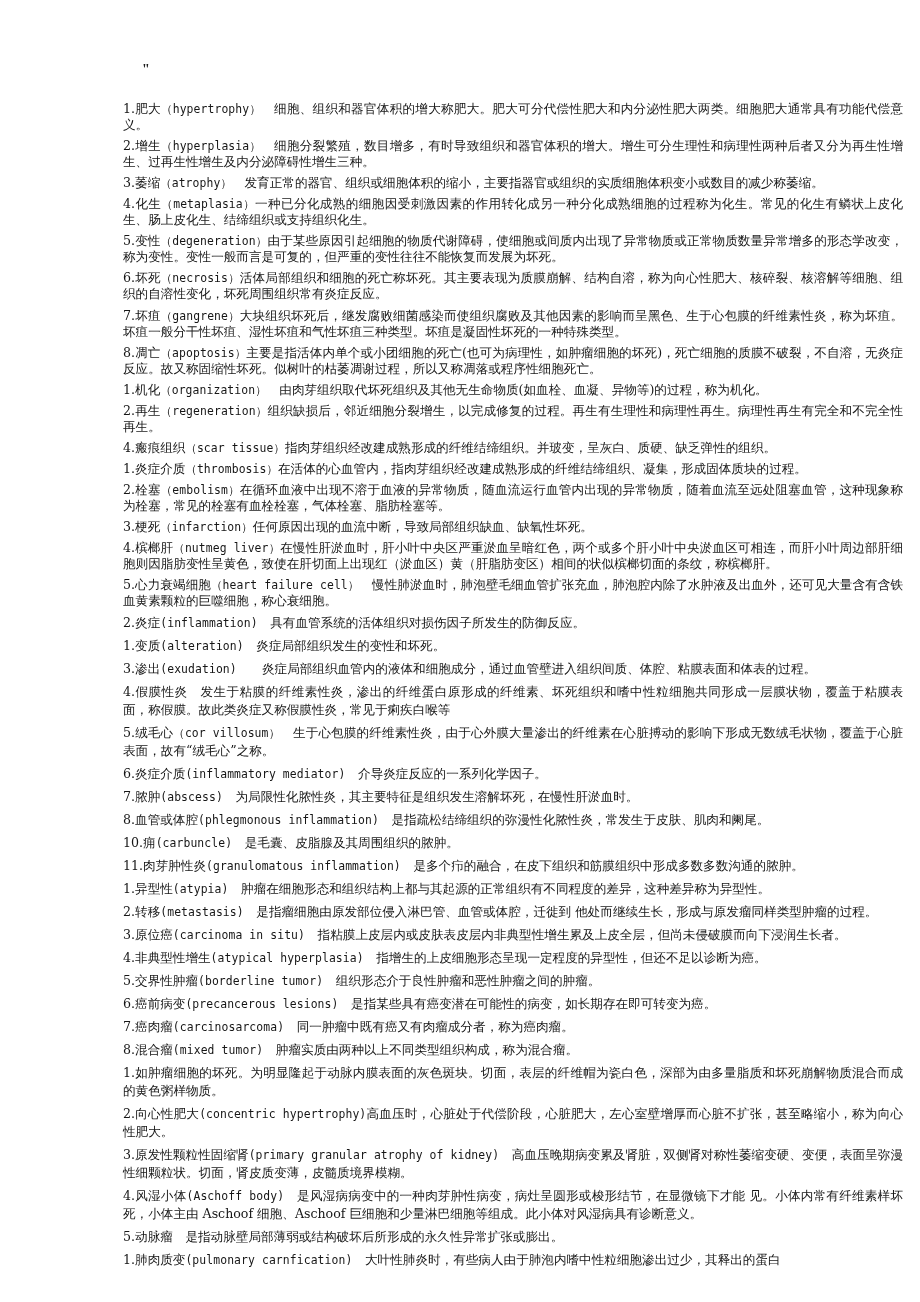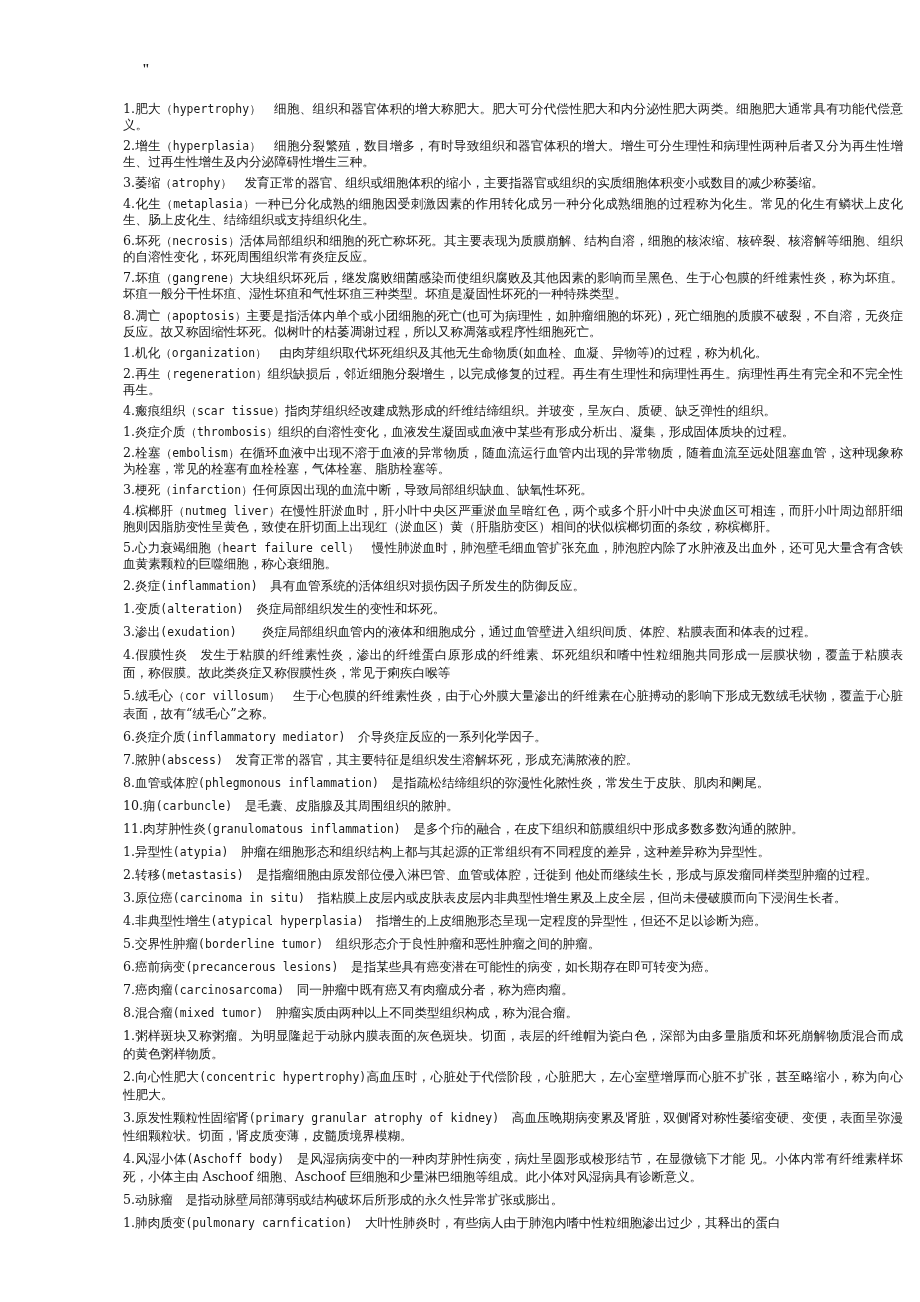--- a/index.html
+++ b/index.html
@@ -68,50 +68,51 @@
 
 <div class="page">
 
   <div class="quote-mark">"</div>
 
   <div class="body-block" id="body-block">
       <p class="entry tight"><span>1.</span><span>肥大</span><span class="lat">（hypertrophy）</span><span>　细胞、组织和器官体积的增大称肥大。肥大可分代偿性肥大和内分泌性肥大两类。细胞肥大通常具有功能代偿意义。</span></p>
       <p class="entry tight"><span>2.</span><span>增生</span><span class="lat">（hyperplasia）</span><span>　细胞分裂繁殖，数目增多，有时导致组织和器官体积的增大。增生可分生理性和病理性两种后者又分为再生性增生、过再生性增生及内分泌障碍性增生三种。</span></p>
       <p class="entry tight"><span>3.</span><span>萎缩</span><span class="lat">（atrophy）</span><span>　发育正常的器官、组织或细胞体积的缩小，主要指器官或组织的实质细胞体积变小或数目的减少称萎缩。</span></p>
       <p class="entry tight"><span>4.</span><span>化生</span><span class="lat">（metaplasia）</span><span>一种已分化成熟的细胞因受刺激因素的作用转化成另一种分化成熟细胞的过程称为化生。常见的化生有鳞状上皮化生、肠上皮化生、结缔组织或支持组织化生。</span></p>
-      <p class="entry tight"><span>6.</span><span>坏死</span><span class="lat">（necrosis）</span><span>活体局部组织和细胞的死亡称坏死。其主要表现为质膜崩解、结构自溶，细胞的核浓缩、核碎裂、核溶解等细胞、组织的自溶性变化，坏死周围组织常有炎症反应。</span></p>
+      <p class="entry tight"><span>5.</span><span>变性</span><span class="lat">（degeneration）</span><span>由于某些原因引起细胞的物质代谢障碍，使细胞或间质内出现了异常物质或正常物质数量异常增多的形态学改变，称为变性。变性一般而言是可复的，但严重的变性往往不能恢复而发展为坏死。</span></p>
+      <p class="entry tight"><span>6.</span><span>坏死</span><span class="lat">（necrosis）</span><span>活体局部组织和细胞的死亡称坏死。其主要表现为质膜崩解、结构自溶，称为向心性肥大、核碎裂、核溶解等细胞、组织的自溶性变化，坏死周围组织常有炎症反应。</span></p>
       <p class="entry tight"><span>7.</span><span>坏疽</span><span class="lat">（gangrene）</span><span>大块组织坏死后，继发腐败细菌感染而使组织腐败及其他因素的影响而呈黑色、生于心包膜的纤维素性炎，称为坏疽。坏疽一般分干性坏疽、湿性坏疽和气性坏疽三种类型。坏疽是凝固性坏死的一种特殊类型。</span></p>
       <p class="entry tight"><span>8.</span><span>凋亡</span><span class="lat">（apoptosis）</span><span>主要是指活体内单个或小团细胞的死亡(也可为病理性，如肿瘤细胞的坏死)，死亡细胞的质膜不破裂，不自溶，无炎症反应。故又称固缩性坏死。似树叶的枯萎凋谢过程，所以又称凋落或程序性细胞死亡。</span></p>
       <p class="entry tight"><span>1.</span><span>机化</span><span class="lat">（organization）</span><span>　由肉芽组织取代坏死组织及其他无生命物质(如血栓、血凝、异物等)的过程，称为机化。</span></p>
       <p class="entry tight"><span>2.</span><span>再生</span><span class="lat">（regeneration）</span><span>组织缺损后，邻近细胞分裂增生，以完成修复的过程。再生有生理性和病理性再生。病理性再生有完全和不完全性再生。</span></p>
       <p class="entry tight"><span>4.</span><span>瘢痕组织</span><span class="lat">（scar tissue）</span><span>指肉芽组织经改建成熟形成的纤维结缔组织。并玻变，呈灰白、质硬、缺乏弹性的组织。</span></p>
-      <p class="entry tight"><span>1.</span><span>炎症介质</span><span class="lat">（thrombosis）</span><span>组织的自溶性变化，血液发生凝固或血液中某些有形成分析出、凝集，形成固体质块的过程。</span></p>
+      <p class="entry tight"><span>1.</span><span>炎症介质</span><span class="lat">（thrombosis）</span><span>在活体的心血管内，指肉芽组织经改建成熟形成的纤维结缔组织、凝集，形成固体质块的过程。</span></p>
       <p class="entry tight"><span>2.</span><span>栓塞</span><span class="lat">（embolism）</span><span>在循环血液中出现不溶于血液的异常物质，随血流运行血管内出现的异常物质，随着血流至远处阻塞血管，这种现象称为栓塞，常见的栓塞有血栓栓塞，气体栓塞、脂肪栓塞等。</span></p>
       <p class="entry tight"><span>3.</span><span>梗死</span><span class="lat">（infarction）</span><span>任何原因出现的血流中断，导致局部组织缺血、缺氧性坏死。</span></p>
       <p class="entry tight"><span>4.</span><span>槟榔肝</span><span class="lat">（nutmeg liver）</span><span>在慢性肝淤血时，肝小叶中央区严重淤血呈暗红色，两个或多个肝小叶中央淤血区可相连，而肝小叶周边部肝细胞则因脂肪变性呈黄色，致使在肝切面上出现红（淤血区）黄（肝脂肪变区）相间的状似槟榔切面的条纹，称槟榔肝。</span></p>
       <p class="entry tight"><span>5.</span><span>心力衰竭细胞</span><span class="lat">（heart failure cell）</span><span>　慢性肺淤血时，肺泡壁毛细血管扩张充血，肺泡腔内除了水肿液及出血外，还可见大量含有含铁血黄素颗粒的巨噬细胞，称心衰细胞。</span></p>
       <p class="entry loose"><span>2.</span><span>炎症</span><span class="lat">(inflammation)</span><span>　具有血管系统的活体组织对损伤因子所发生的防御反应。</span></p>
       <p class="entry loose"><span>1.</span><span>变质</span><span class="lat">(alteration)</span><span>　炎症局部组织发生的变性和坏死。</span></p>
       <p class="entry loose"><span>3.</span><span>渗出</span><span class="lat">(exudation)</span><span>　　炎症局部组织血管内的液体和细胞成分，通过血管壁进入组织间质、体腔、粘膜表面和体表的过程。</span></p>
       <p class="entry loose"><span>4.</span><span>假膜性炎</span><span>　发生于粘膜的纤维素性炎，渗出的纤维蛋白原形成的纤维素、坏死组织和嗜中性粒细胞共同形成一层膜状物，覆盖于粘膜表面，称假膜。故此类炎症又称假膜性炎，常见于痢疾白喉等</span></p>
       <p class="entry loose"><span>5.</span><span>绒毛心</span><span class="lat">（cor villosum）</span><span>　生于心包膜的纤维素性炎，由于心外膜大量渗出的纤维素在心脏搏动的影响下形成无数绒毛状物，覆盖于心脏表面，故有“绒毛心”之称。</span></p>
       <p class="entry loose"><span>6.</span><span>炎症介质</span><span class="lat">(inflammatory mediator)</span><span>　介导炎症反应的一系列化学因子。</span></p>
-      <p class="entry loose"><span>7.</span><span>脓肿</span><span class="lat">(abscess)</span><span>　发育正常的器官，其主要特征是组织发生溶解坏死，形成充满脓液的腔。</span></p>
+      <p class="entry loose"><span>7.</span><span>脓肿</span><span class="lat">(abscess)</span><span>　为局限性化脓性炎，其主要特征是组织发生溶解坏死，在慢性肝淤血时。</span></p>
       <p class="entry loose"><span>8.</span><span>血管或体腔</span><span class="lat">(phlegmonous inflammation)</span><span>　是指疏松结缔组织的弥漫性化脓性炎，常发生于皮肤、肌肉和阑尾。</span></p>
       <p class="entry loose"><span>10.</span><span>痈</span><span class="lat">(carbuncle)</span><span>　是毛囊、皮脂腺及其周围组织的脓肿。</span></p>
       <p class="entry loose"><span>11.</span><span>肉芽肿性炎</span><span class="lat">(granulomatous inflammation)</span><span>　是多个疖的融合，在皮下组织和筋膜组织中形成多数多数沟通的脓肿。</span></p>
       <p class="entry loose"><span>1.</span><span>异型性</span><span class="lat">(atypia)</span><span>　肿瘤在细胞形态和组织结构上都与其起源的正常组织有不同程度的差异，这种差异称为异型性。</span></p>
       <p class="entry loose"><span>2.</span><span>转移</span><span class="lat">(metastasis)</span><span>　是指瘤细胞由原发部位侵入淋巴管、血管或体腔，迁徙到 他处而继续生长，形成与原发瘤同样类型肿瘤的过程。</span></p>
       <p class="entry loose"><span>3.</span><span>原位癌</span><span class="lat">(carcinoma in situ)</span><span>　指粘膜上皮层内或皮肤表皮层内非典型性增生累及上皮全层，但尚未侵破膜而向下浸润生长者。</span></p>
       <p class="entry loose"><span>4.</span><span>非典型性增生</span><span class="lat">(atypical hyperplasia)</span><span>　指增生的上皮细胞形态呈现一定程度的异型性，但还不足以诊断为癌。</span></p>
       <p class="entry loose"><span>5.</span><span>交界性肿瘤</span><span class="lat">(borderline tumor)</span><span>　组织形态介于良性肿瘤和恶性肿瘤之间的肿瘤。</span></p>
       <p class="entry loose"><span>6.</span><span>癌前病变</span><span class="lat">(precancerous lesions)</span><span>　是指某些具有癌变潜在可能性的病变，如长期存在即可转变为癌。</span></p>
       <p class="entry loose"><span>7.</span><span>癌肉瘤</span><span class="lat">(carcinosarcoma)</span><span>　同一肿瘤中既有癌又有肉瘤成分者，称为癌肉瘤。</span></p>
       <p class="entry loose"><span>8.</span><span>混合瘤</span><span class="lat">(mixed tumor)</span><span>　肿瘤实质由两种以上不同类型组织构成，称为混合瘤。</span></p>
-      <p class="entry loose"><span>1.</span><span>粥样斑块又称粥瘤。</span><span>为明显隆起于动脉内膜表面的灰色斑块。切面，表层的纤维帽为瓷白色，深部为由多量脂质和坏死崩解物质混合而成的黄色粥样物质。</span></p>
+      <p class="entry loose"><span>1.</span><span>如肿瘤细胞的坏死。</span><span>为明显隆起于动脉内膜表面的灰色斑块。切面，表层的纤维帽为瓷白色，深部为由多量脂质和坏死崩解物质混合而成的黄色粥样物质。</span></p>
       <p class="entry loose"><span>2.</span><span>向心性肥大</span><span class="lat">(concentric hypertrophy)</span><span>高血压时，心脏处于代偿阶段，心脏肥大，左心室壁增厚而心脏不扩张，甚至略缩小，称为向心性肥大。</span></p>
       <p class="entry loose"><span>3.</span><span>原发性颗粒性固缩肾</span><span class="lat">(primary granular atrophy of kidney)</span><span>　高血压晚期病变累及肾脏，双侧肾对称性萎缩变硬、变便，表面呈弥漫性细颗粒状。切面，肾皮质变薄，皮髓质境界模糊。</span></p>
       <p class="entry loose"><span>4.</span><span>风湿小体</span><span class="lat">(Aschoff body)</span><span>　是风湿病病变中的一种肉芽肿性病变，病灶呈圆形或梭形结节，在显微镜下才能 见。小体内常有纤维素样坏死，小体主由 Aschoof 细胞、Aschoof 巨细胞和少量淋巴细胞等组成。此小体对风湿病具有诊断意义。</span></p>
       <p class="entry loose"><span>5.</span><span>动脉瘤</span><span>　是指动脉壁局部薄弱或结构破坏后所形成的永久性异常扩张或膨出。</span></p>
       <p class="entry loose"><span>1.</span><span>肺肉质变</span><span class="lat">(pulmonary carnfication)</span><span>　大叶性肺炎时，有些病人由于肺泡内嗜中性粒细胞渗出过少，其释出的蛋白</span></p>
     </div>
 
 </div>
 
 </body></html>

